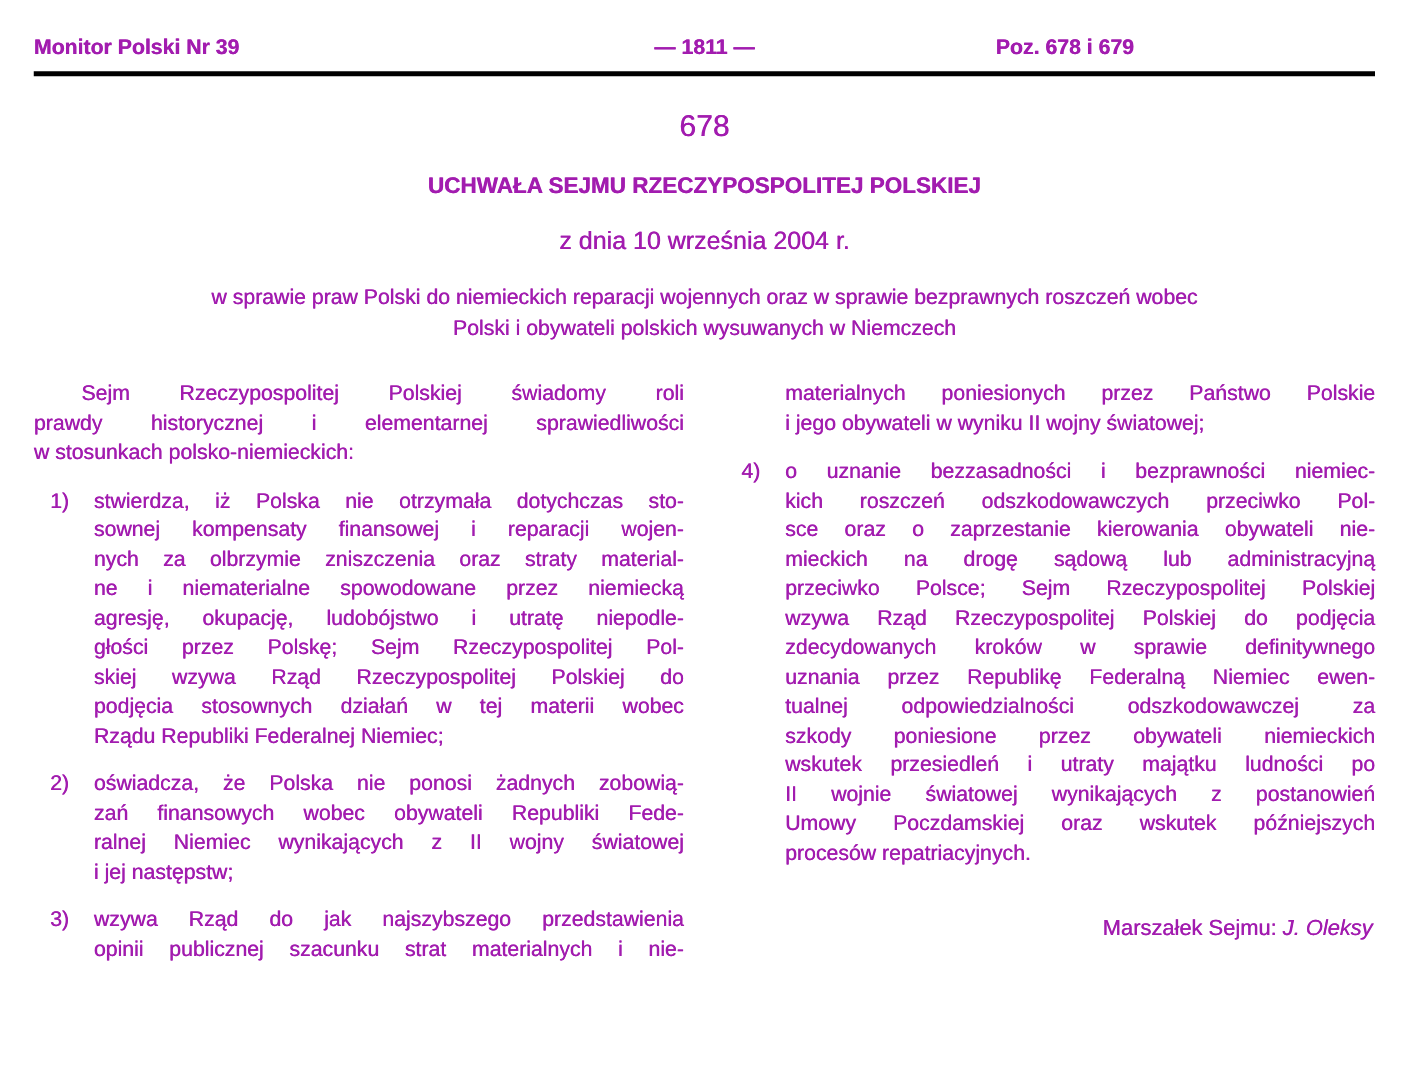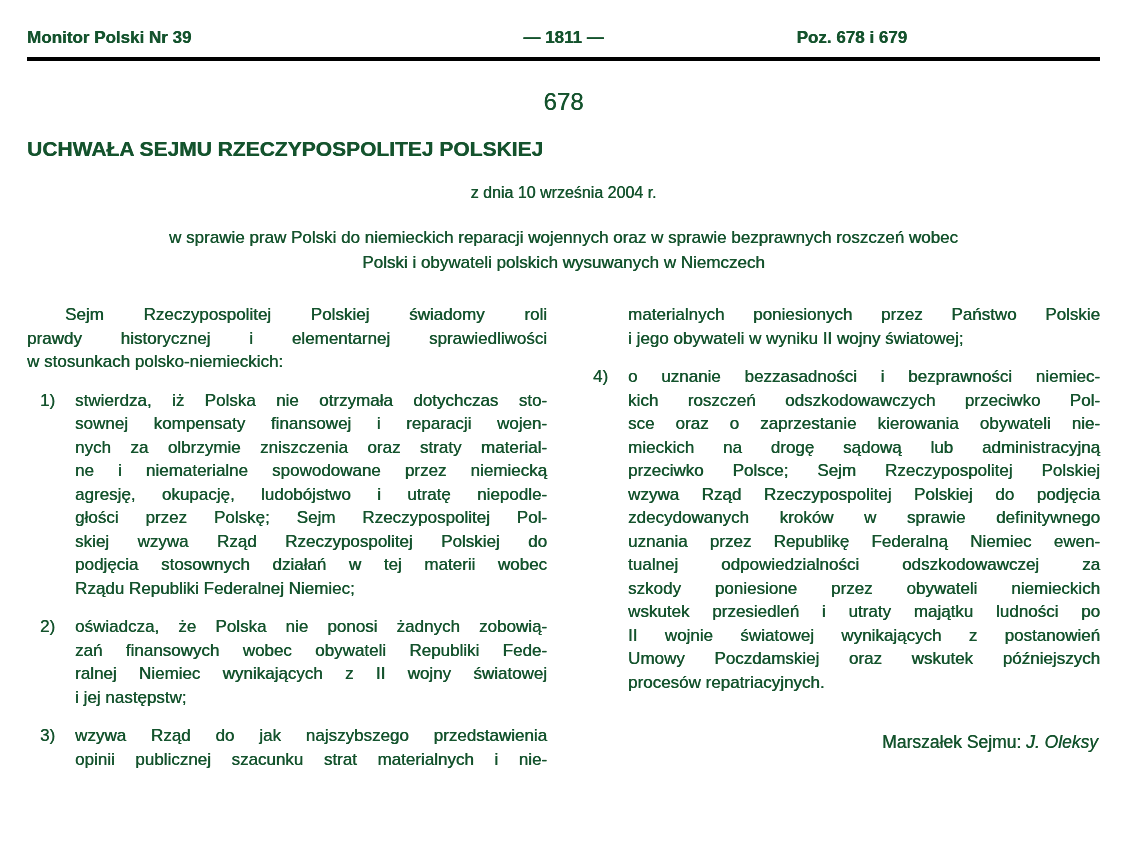--- a/index.html
+++ b/index.html
@@ -7,21 +7,21 @@
     padding: 0;
     background: #ffffff;
   }
   .page {
     position: relative;
     width: 1127px;
     height: 865px;
     box-sizing: border-box;
     padding: 28px 27px 0 27px;
     background: #ffffff;
-    color: #14532d;
+    color: #a21caf;
     font-family: "Liberation Sans", "DejaVu Sans", sans-serif;
     text-shadow: 0.35px 0 0 currentColor; 
     overflow: hidden;
   }
   
   .running-head {
     display: grid;
     grid-template-columns: 1fr auto 1fr;
     align-items: baseline;
     font-size: 17px;
@@ -39,29 +39,29 @@
   
   .act-number {
     margin-top: 26px;
     text-align: center;
     font-size: 24px;
     font-weight: 400;
     line-height: 29px;
   }
   .act-title {
     margin-top: 22px;
-    text-align: left;
-    font-size: 21px;
+    text-align: center;
+    font-size: 18px;
     font-weight: 700;
     line-height: 21px;
   }
   .act-date {
     margin-top: 24px;
     text-align: center;
-    font-size: 16px;
+    font-size: 20px;
     line-height: 20px;
   }
   .act-subject {
     margin-top: 22px;
     text-align: center;
     font-size: 17px;
     font-weight: 400;
     line-height: 25px;
   }
   

